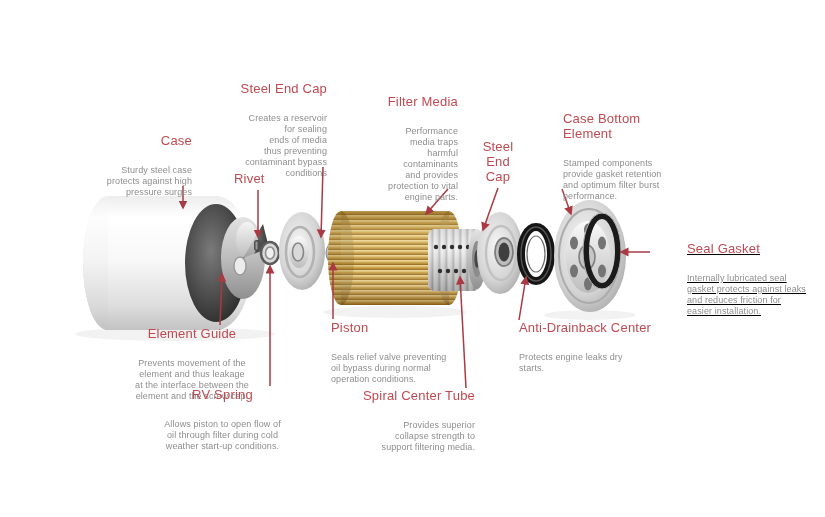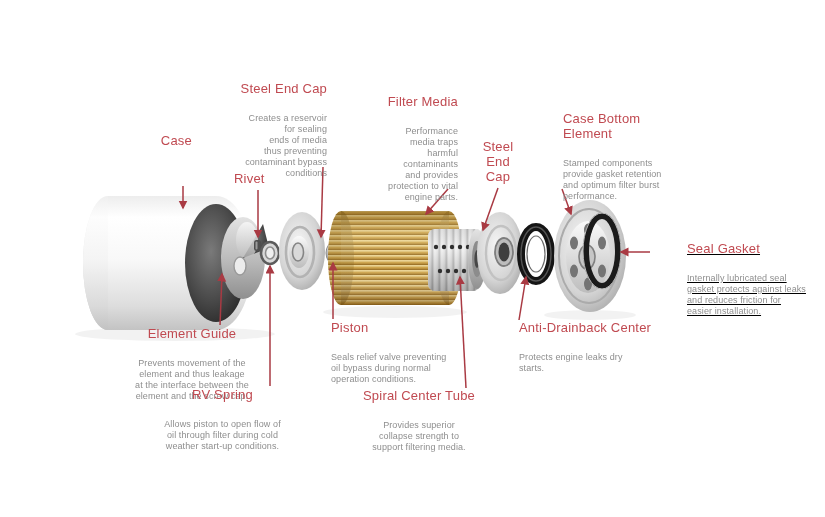--- a/index.html
+++ b/index.html
@@ -212,20 +212,23 @@
       <line class="pline" x1="220" y1="325" x2="222" y2="274" marker-end="url(#arrow)"></line>
       <line class="pline" x1="270" y1="386" x2="270" y2="266" marker-end="url(#arrow)"></line>
       <line class="pline" x1="333" y1="319" x2="333" y2="263" marker-end="url(#arrow)"></line>
       <line class="pline" x1="466" y1="388" x2="460" y2="277" marker-end="url(#arrow)"></line>
       <line class="pline" x1="519" y1="320" x2="526" y2="277" marker-end="url(#arrow)"></line>
     </g>
   </svg>
 
   <div class="label ta-r" style="right:633px;top:134px;">
     <div class="title">Case</div>
+    <div class="desc">Sturdy steel case
+protects against high
+pressure surges</div>
   </div>
 
   <div class="label ta-r" style="right:498px;top:82px;">
     <div class="title">Steel End Cap</div>
     <div class="desc">Creates a reservoir
 for sealing
 ends of media
 thus preventing
 contaminant bypass
 conditions</div>
@@ -284,21 +287,21 @@
 weather start-up conditions.</div>
   </div>
 
   <div class="label ta-l" style="left:331px;top:321px;">
     <div class="title">Piston</div>
     <div class="desc">Seals relief valve preventing
 oil bypass during normal
 operation conditions.</div>
   </div>
 
-  <div class="label ta-r" style="right:350px;top:389px;text-align:center;">
+  <div class="label ta-r" style="right:350px;top:389px;">
     <div class="title">Spiral Center Tube</div>
     <div class="desc">Provides superior
 collapse strength to
 support filtering media.</div>
   </div>
 
   <div class="label ta-l" style="left:519px;top:321px;">
     <div class="title">Anti-Drainback Center</div>
     <div class="desc">Protects engine leaks dry
 starts.</div>

